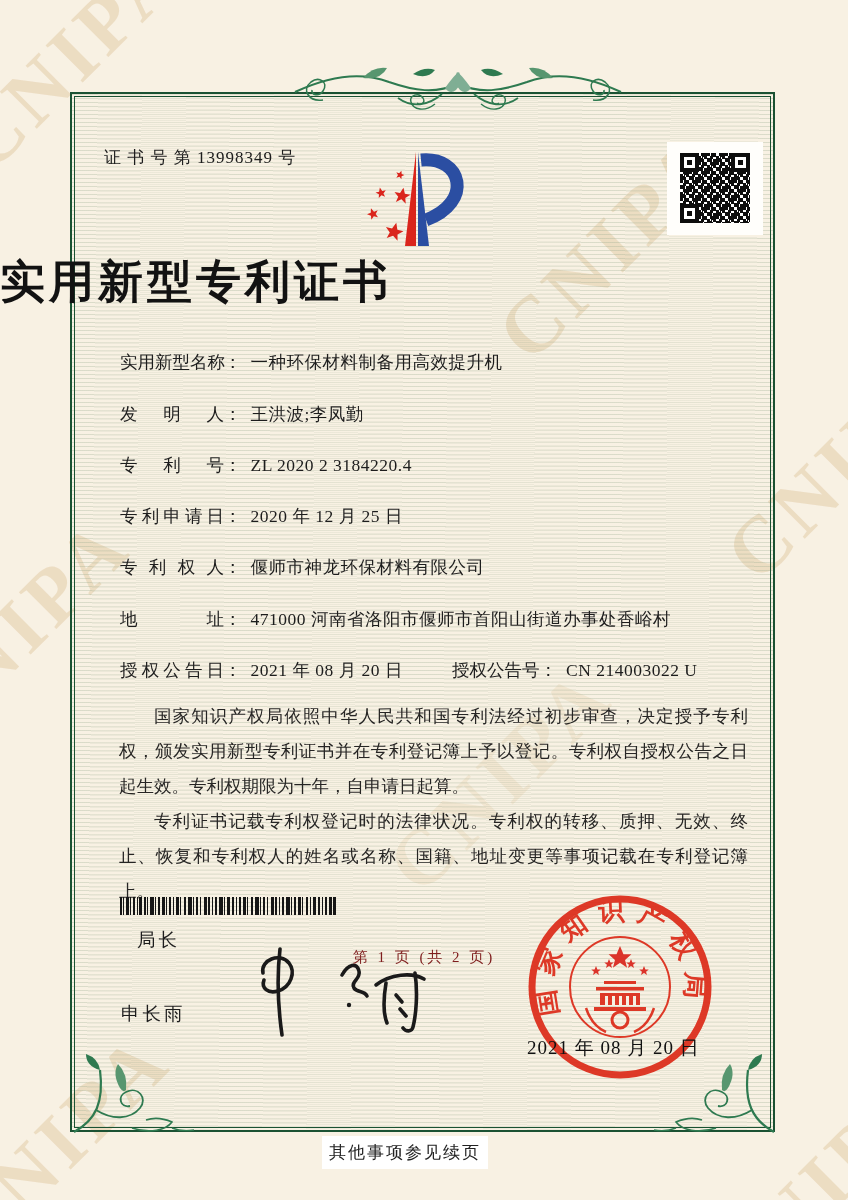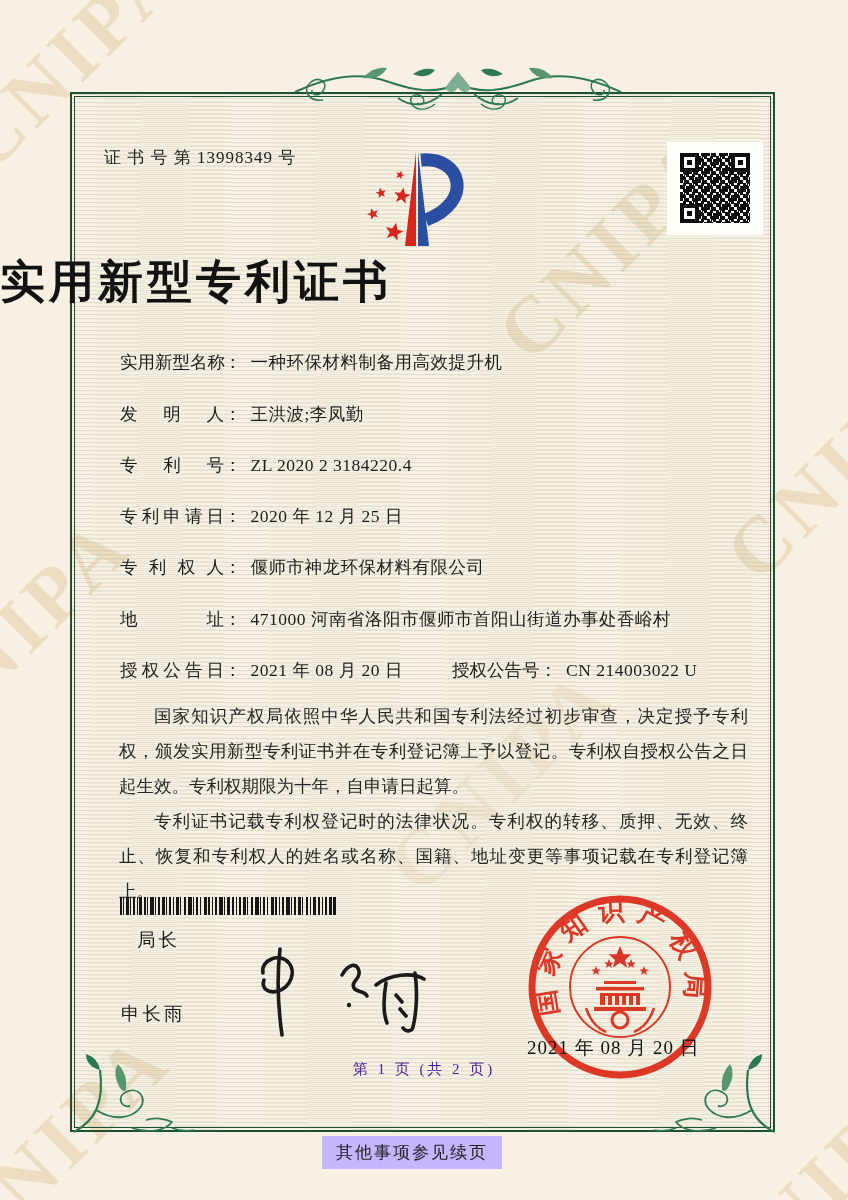--- a/index.html
+++ b/index.html
@@ -69,26 +69,26 @@
   .barcode { position:absolute; z-index:4; left:120px; top:897px; }
   .director-title { position:absolute; z-index:4; left:121px; top:927px; font-size:18.5px; letter-spacing:3px;margin-left:16px; }
   .director-name  { position:absolute; z-index:4; left:121px; top:1001px; font-size:18.5px; letter-spacing:3px; }
   .sig { position:absolute; z-index:4; left:250px; top:943px; }
   .seal { position:absolute; z-index:5; left:510px; top:888px; width:220px; height:204px; }
   .seal-date {
     position:absolute; z-index:6; left:527px; top:1035px; font-size:19px;
     color:#111; letter-spacing:1px; white-space:nowrap;
   }
   .pageinfo {
-    position:absolute; z-index:4; left:0; right:0; top:1060px; text-align:center;
-    font-size:15px; letter-spacing:3px; color:#4c1d95;
+    position:absolute; z-index:4; left:0; right:0; top:948px; text-align:center;
+    font-size:15px; letter-spacing:3px; color:#7f1d1d;
   }
   .note-box {
-    position:absolute; z-index:4; left:322px; top:1136px; background:#c4b5fd;
-    padding:5px 14px; font-size:17px; letter-spacing:2px; color:#222;
+    position:absolute; z-index:4; left:322px; top:1136px; background:#ffffff;
+    padding:5px 7px; font-size:17px; letter-spacing:2px; color:#222;
   }
 </style>
 </head>
 <body>
 
 <div class="page">
 
   <span class="wm" style="left:70px;top:58px">CNIPA</span>
   <span class="wm" style="left:610px;top:248px">CNIPA</span>
   <span class="wm" style="left:838px;top:468px">CNIPA</span>

